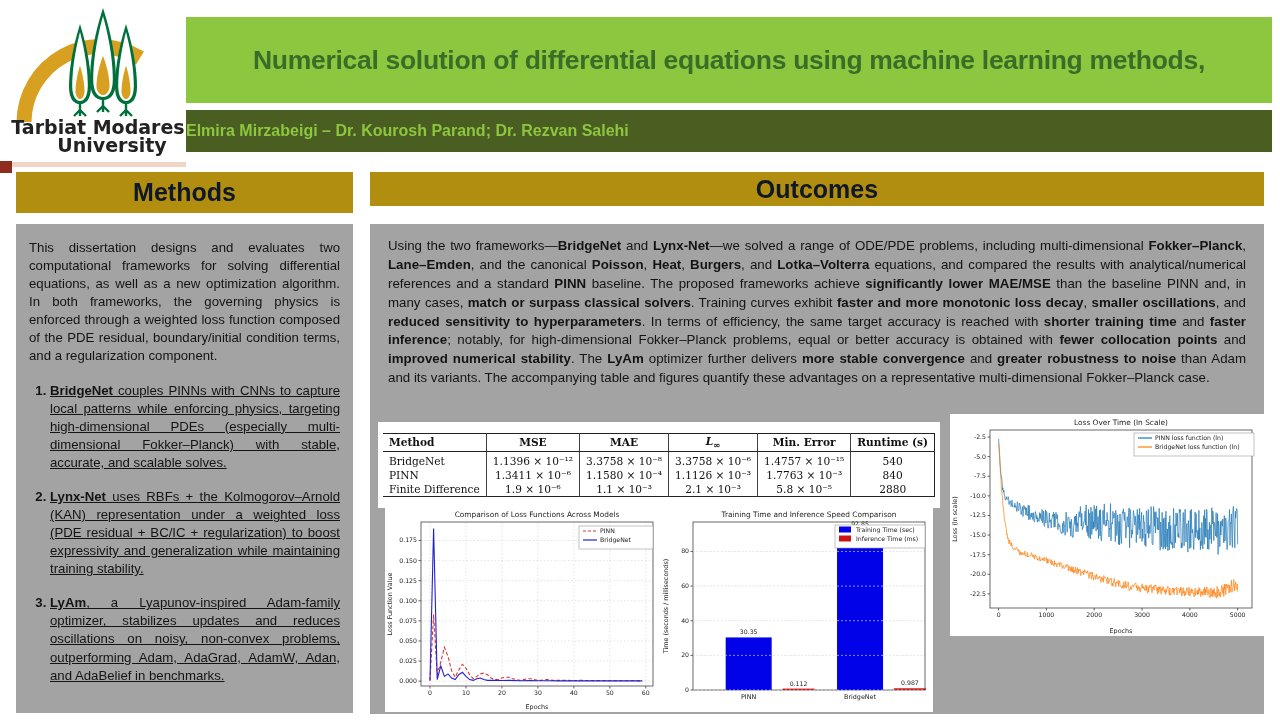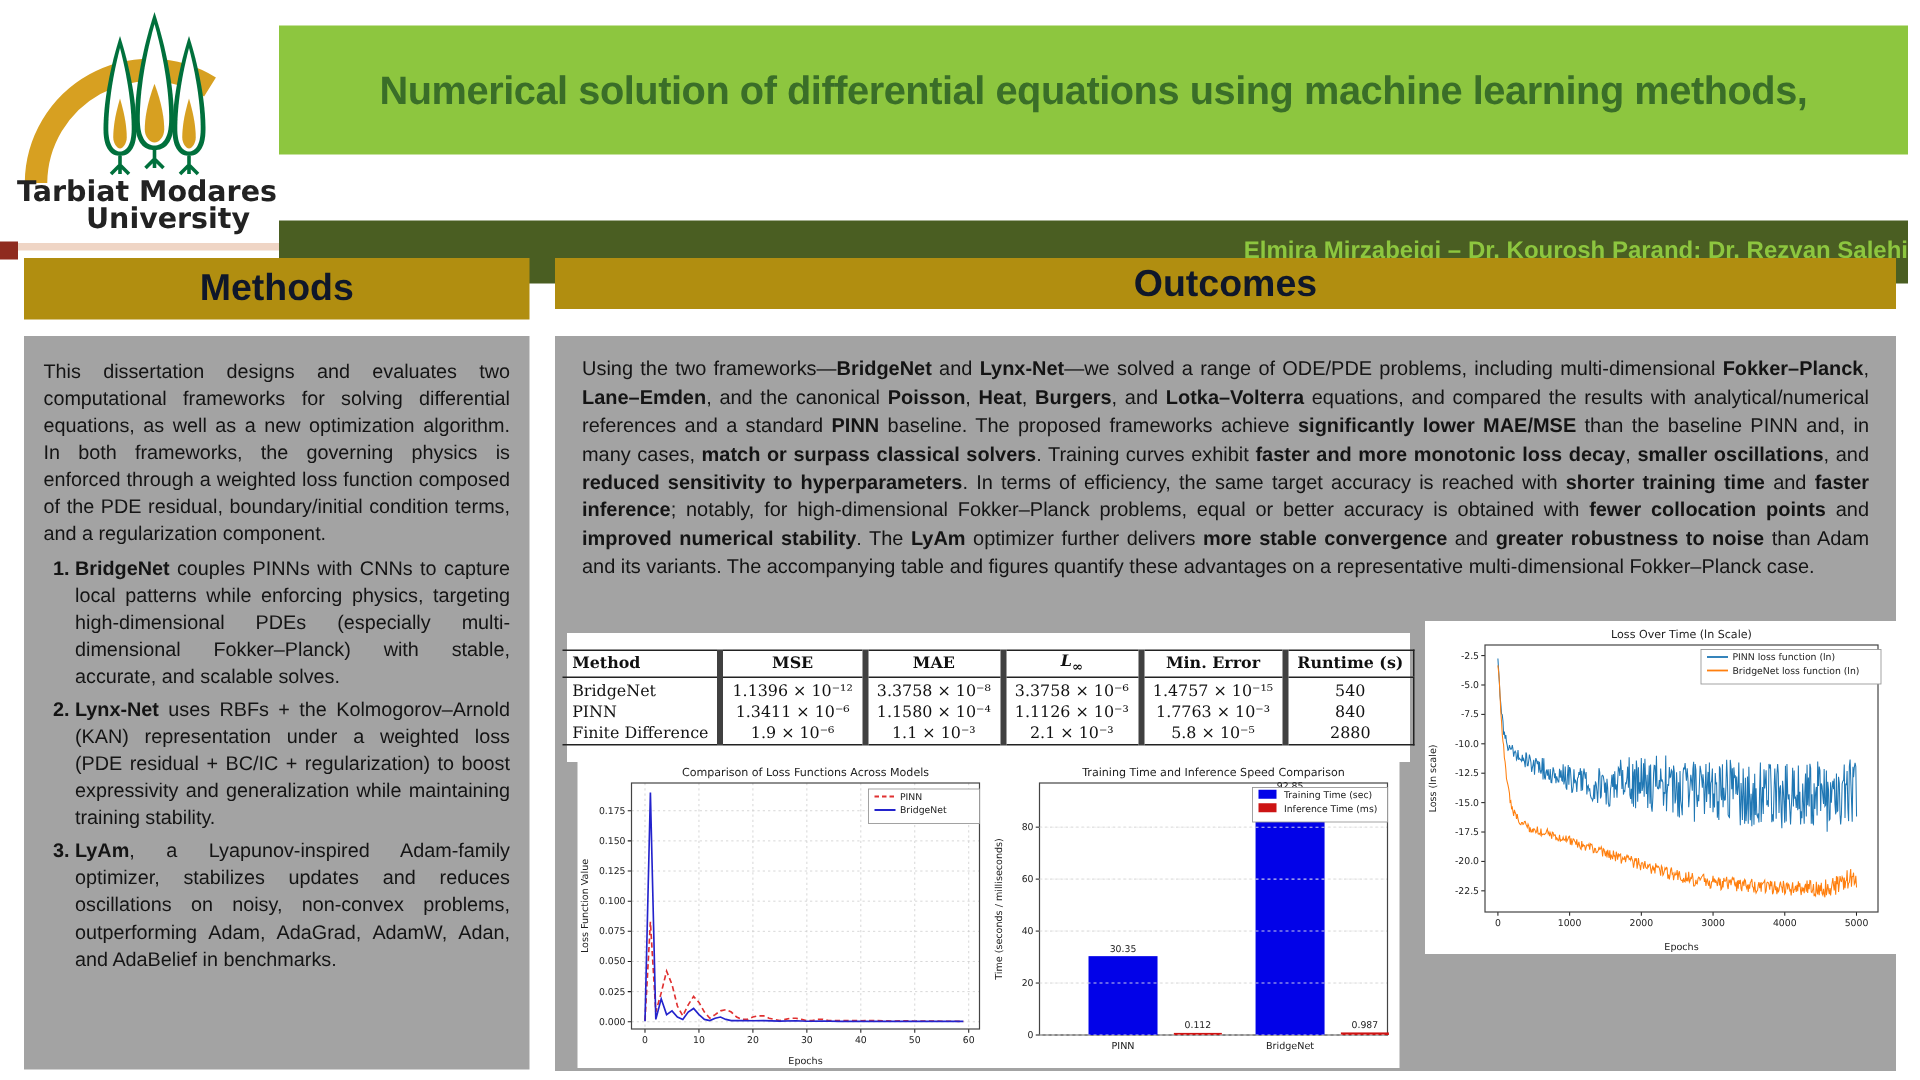--- a/index.html
+++ b/index.html
@@ -8,52 +8,52 @@
   .abs{position:absolute;}
 
   
   #logo-box{left:8px;top:4px;width:178px;height:156px;background:#fff;}
   #accent-line{left:0;top:162px;width:186px;height:5px;background:#EFD5C5;}
   #accent-square{left:0;top:161px;width:12px;height:12px;background:#8F2B1F;}
   #title-bar{left:186px;top:17px;width:1086px;height:86px;background:#8DC63F;
              display:flex;align-items:center;justify-content:center;}
   #title-bar .tl{color:#3A6E28;font-weight:700;font-size:26.5px;line-height:34px;letter-spacing:-0.3px;text-align:center;}
   #author-bar{left:186px;top:110px;width:1086px;height:42px;background:#4A5E22;
-              display:flex;align-items:center;justify-content:flex-end;margin-top:37px;}
+              display:flex;align-items:center;justify-content:flex-start;}
   #author-bar span{color:#8DC63F;font-weight:700;font-size:16px;}
 
   
   .sec-header{background:#B18E10;display:flex;align-items:center;justify-content:center;}
   .sec-header span{color:#0f172a;font-weight:700;font-size:25px;}
   #methods-header{left:16px;top:172px;width:337px;height:41px;}
   #outcomes-header{left:370px;top:172px;width:894px;height:34px;}
 
   
   .panel{background:#a3a3a3;color:#141414;}
   #methods-panel{left:16px;top:224px;width:337px;height:489px;box-sizing:border-box;padding:15px 13px 8px 13px;
                  font-size:13.2px;line-height:1.37;text-align:justify;}
   #methods-panel ol{margin:2px 0 0 0;padding-left:21px;}
-  #methods-panel li{margin:4px 0 1px 0;}
+  #methods-panel li{margin:16px 0 1px 0;text-decoration:underline;}
   #methods-panel li::marker{font-weight:700;}
   #outcomes-panel{left:370px;top:224px;width:894px;height:490px;}
   #outcomes-paragraph{left:18px;top:13px;width:858px;font-size:13.3px;line-height:1.42;text-align:justify;color:#141414;}
 
   
   .whitebox{background:#ffffff;}
   #table-box{left:8px;top:198px;width:562px;height:86px;display:flex;align-items:center;justify-content:center;}
   #charts-box{left:15px;top:284px;width:548px;height:204px;display:flex;}
   #lnchart-box{left:580px;top:190px;width:336px;height:222px;}
 
   
   table{border-collapse:collapse;font-family:"DejaVu Serif","Liberation Serif",serif;font-size:10.6px;color:#111;}
   th,td{padding:1px 6px;white-space:nowrap;}
   thead th{font-weight:700;border-bottom:1.2px solid #222;}
   th.tl,td.tl{text-align:left;}
   th.tc,td.tc{text-align:center;}
-  th+th,td+td{border-left:4px solid #404040;}
+  th+th,td+td{border-left:1px solid #404040;}
   table{border-top:1.2px solid #222;border-bottom:1.2px solid #222;border-right:1px solid #222;}
   tbody tr:first-child td{padding-top:3px;}
   em{font-style:italic;}
 
   svg text{font-family:"DejaVu Sans",sans-serif;fill:#222;}
 </style>
 </head>
 <body>
 
 <div class="abs" id="logo-box">

